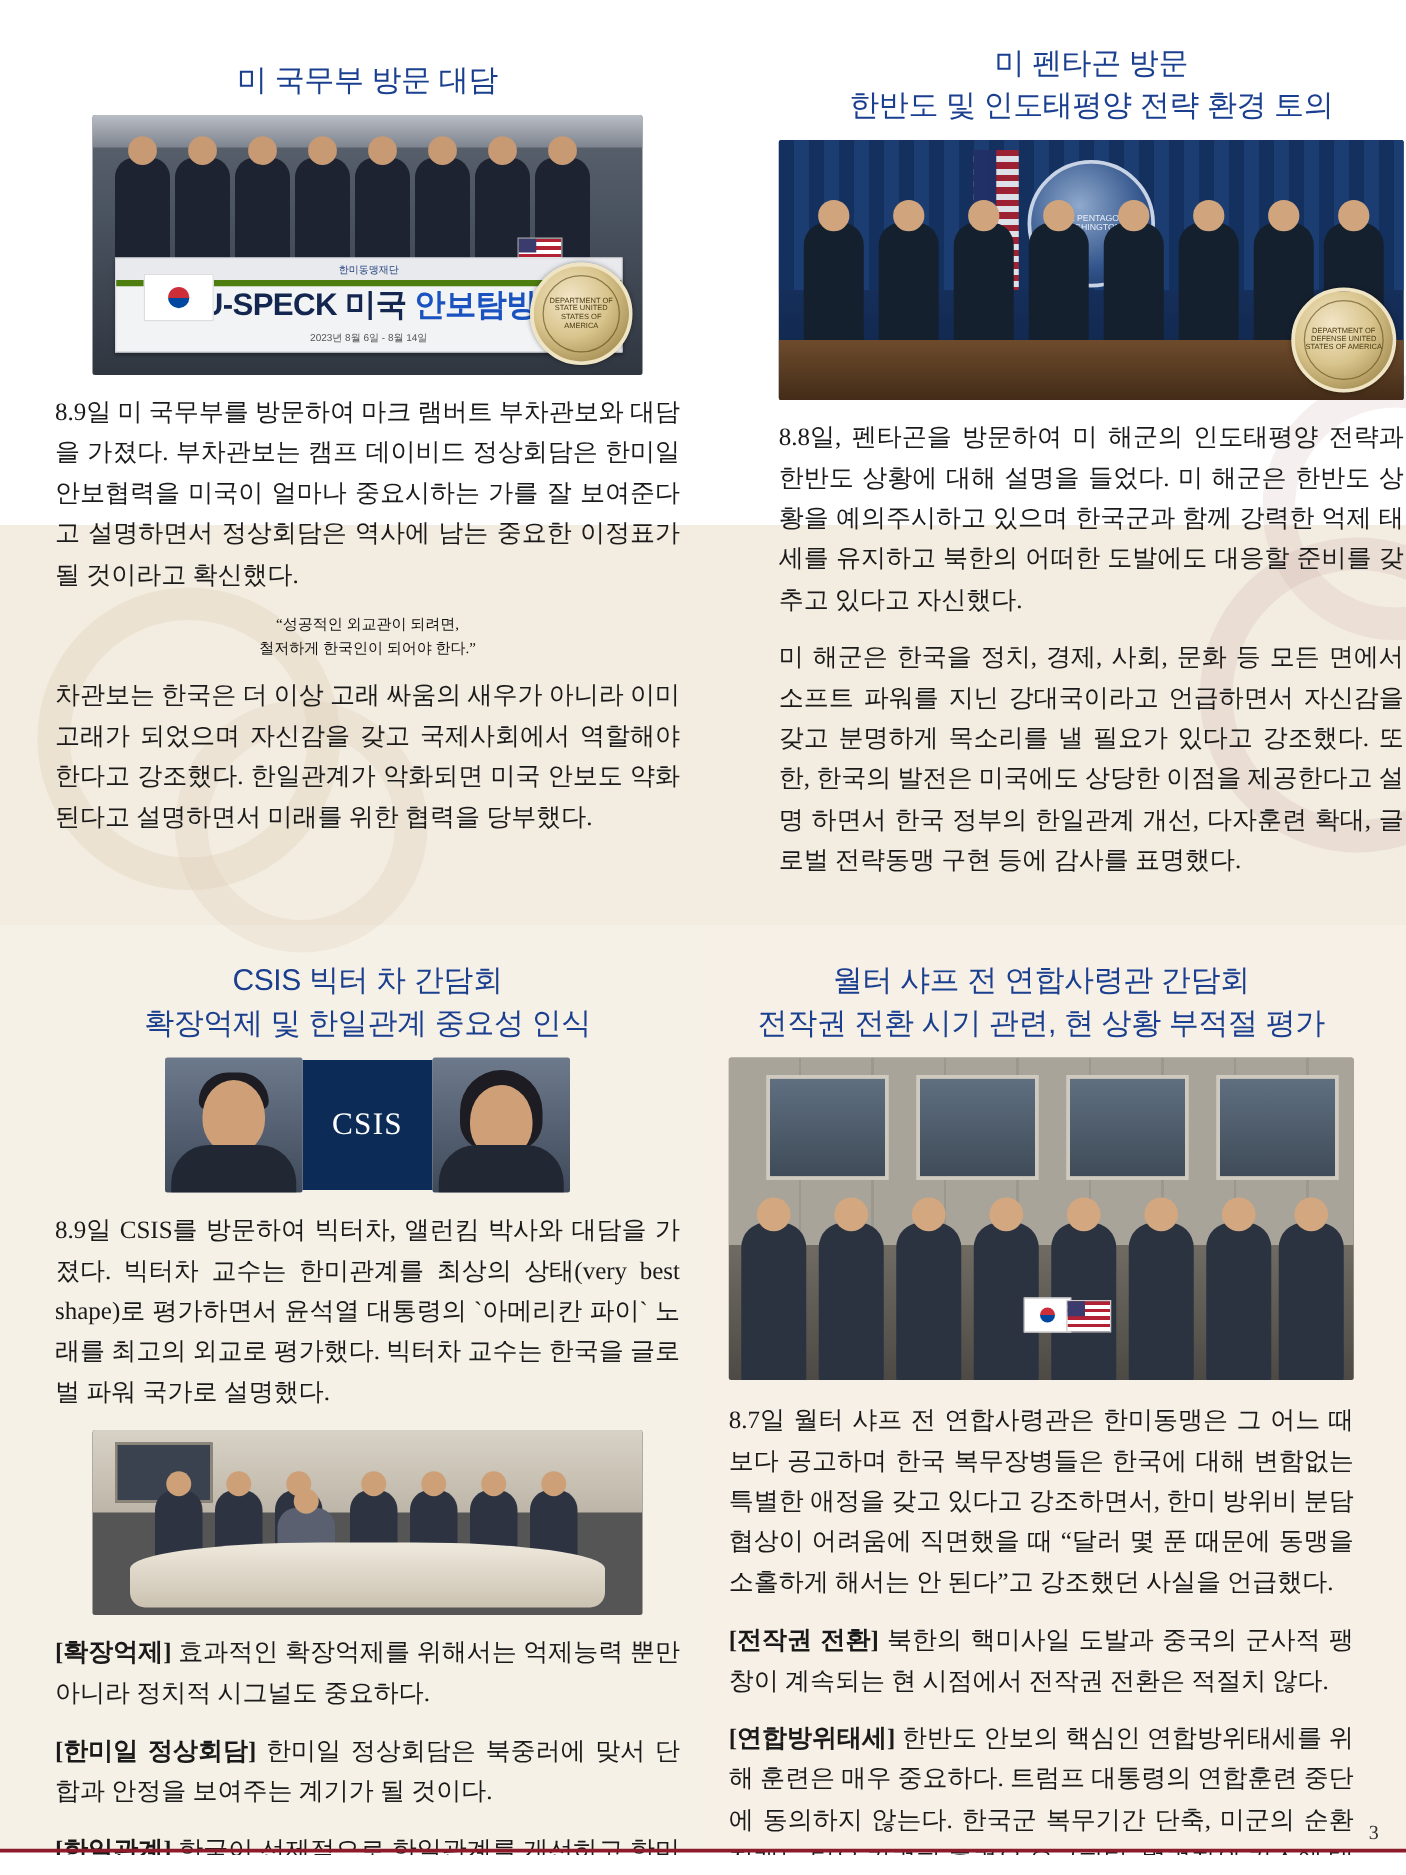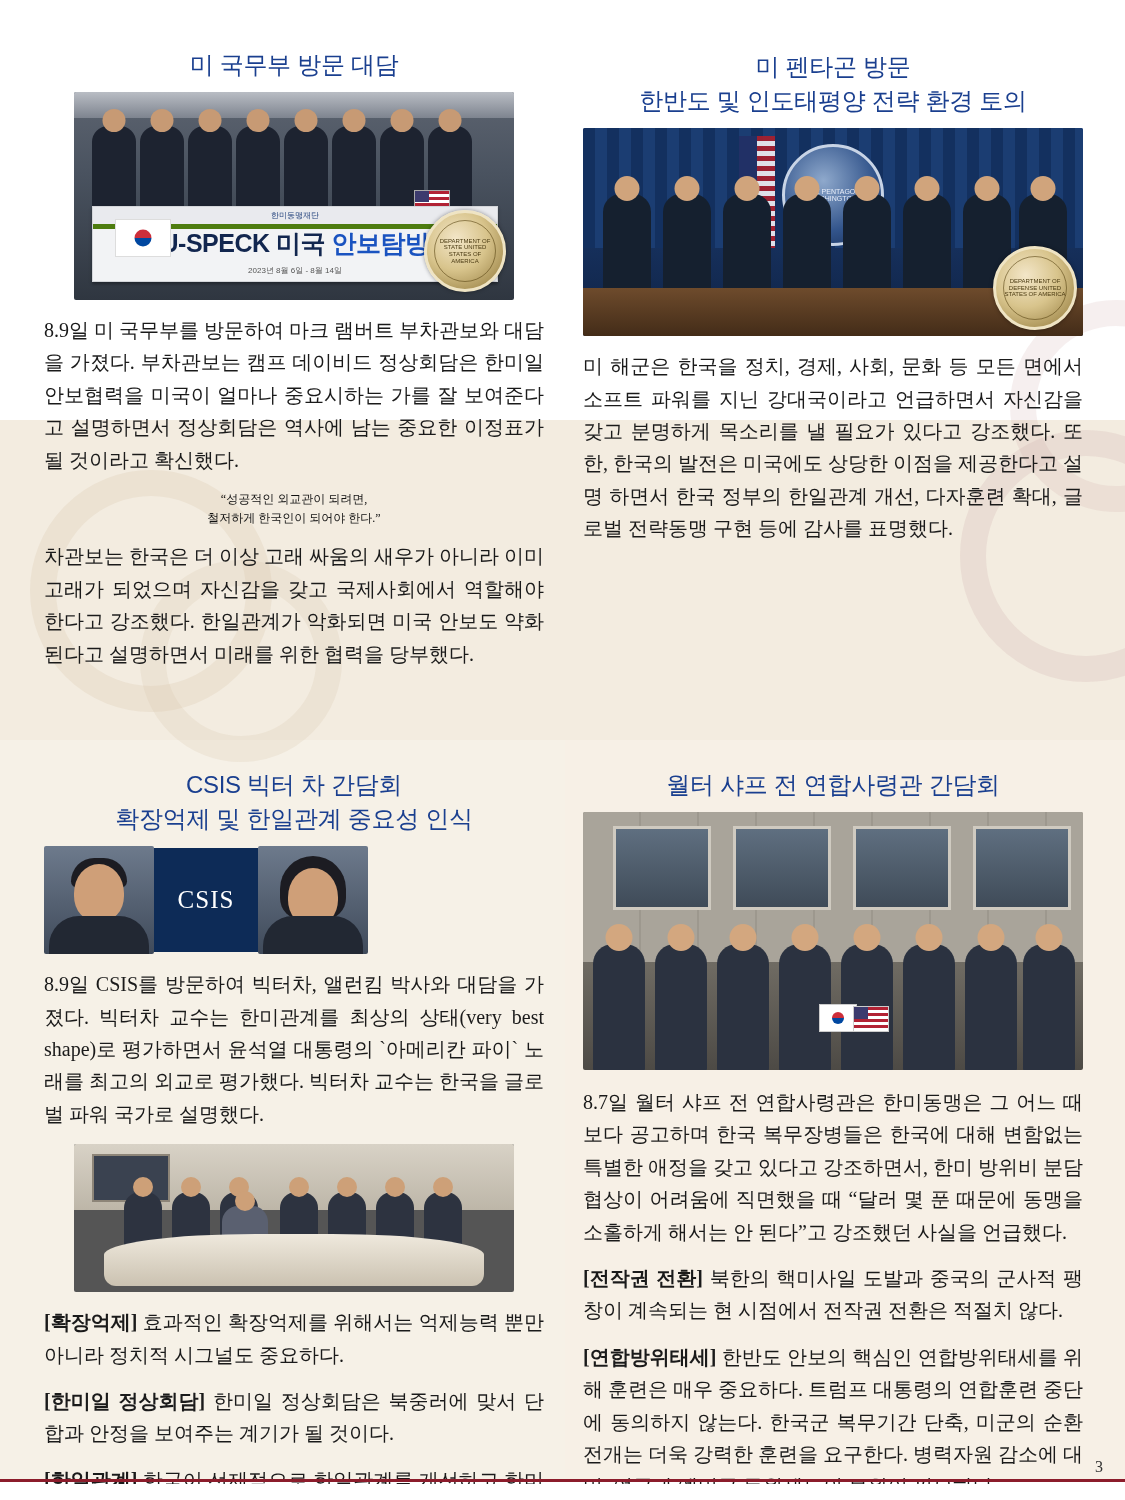--- a/index.html
+++ b/index.html
@@ -240,21 +240,21 @@
     border-radius: 18px 18px 3px 3px; background: #15202f;
   }
   .ph2 .person::after {
     content:""; position:absolute; left:50%; top:-18px; transform:translateX(-50%);
     width: 25px; height: 25px; border-radius: 50%; background:#d0a47c;
   }
   .ph2 .seal { right: 6px; bottom: 6px; width: 78px; height: 78px; }
 
   
   .ph3row {
-    display: flex; align-items: center; justify-content: flex-start;
+    display: flex; align-items: center; justify-content: center;
     margin: 0 0 14px 0;
   }
   .portrait {
     width: 110px; height: 108px; overflow: hidden; position: relative;
     background: linear-gradient(#6d7a8c, #3f4a5a);
     border-radius: 2px;
   }
   .portrait .head {
     position: absolute; left: 50%; top: 18px; transform: translateX(-50%);
     width: 50px; height: 58px; border-radius: 50% 50% 45% 45%;
@@ -400,21 +400,21 @@
   <p class="body">8.9일 미 국무부를 방문하여 마크 램버트 부차관보와 대담을 가졌다. 부차관보는 캠프 데이비드 정상회담은 한미일 안보협력을 미국이 얼마나 중요시하는 가를 잘 보여준다고 설명하면서 정상회담은 역사에 남는 중요한 이정표가 될 것이라고 확신했다.</p>
 
   <div class="quote">
     <div>“성공적인 외교관이 되려면,</div>
     <div>철저하게 한국인이 되어야 한다.”</div>
   </div>
 
   <p class="body">차관보는 한국은 더 이상 고래 싸움의 새우가 아니라 이미 고래가 되었으며 자신감을 갖고 국제사회에서 역할해야 한다고 강조했다. 한일관계가 악화되면 미국 안보도 약화된다고 설명하면서 미래를 위한 협력을 당부했다.</p>
 </div>
 
-<div class="col col-right" style="top:50px;">
+<div class="col col-right" style="top:34px;margin-left:40px;">
   <h2 class="headline">
     <span>미 펜타곤 방문</span>
     <span class="l2">한반도 및 인도태평양 전략 환경 토의</span>
   </h2>
 
   <div class="photo ph2">
     <div class="curtain"></div>
     <div class="usflag"></div>
     <div class="emblem">THE PENTAGON WASHINGTON</div>
     <div class="people">
@@ -426,20 +426,21 @@
       <div class="person" style="left:320px;"></div>
       <div class="person" style="left:380px;"></div>
       <div class="person" style="left:436px;"></div>
     </div>
     <div class="table"></div>
     <div class="seal">
       <span class="seal-inner">DEPARTMENT OF DEFENSE UNITED STATES OF AMERICA</span>
     </div>
   </div>
 
+  <p class="body">8.8일, 펜타곤을 방문하여 미 해군의 인도태평양 전략과 한반도 상황에 대해 설명을 들었다. 미 해군은 한반도 상황을 예의주시하고 있으며 한국군과 함께 강력한 억제 태세를 유지하고 북한의 어떠한 도발에도 대응할 준비를 갖추고 있다고 자신했다.</p>
   <p class="body">미 해군은 한국을 정치, 경제, 사회, 문화 등 모든 면에서 소프트 파워를 지닌 강대국이라고 언급하면서 자신감을 갖고 분명하게 목소리를 낼 필요가 있다고 강조했다. 또한, 한국의 발전은 미국에도 상당한 이점을 제공한다고 설명 하면서 한국 정부의 한일관계 개선, 다자훈련 확대, 글로벌 전략동맹 구현 등에 감사를 표명했다.</p>
 </div>
 
 <div class="col col-left" style="top:768px;">
   <h2 class="headline">
     <span>CSIS 빅터 차 간담회</span>
     <span class="l2">확장억제 및 한일관계 중요성 인식</span>
   </h2>
 
   <div class="ph3row">
@@ -473,20 +474,21 @@
   </div>
 
   <p class="body"><span class="bracket">[확장억제]</span><span> 효과적인 확장억제를 위해서는 억제능력 뿐만 아니라 정치적 시그널도 중요하다.</span></p>
   <p class="body"><span class="bracket">[한미일 정상회담]</span><span>  한미일 정상회담은 북중러에 맞서 단합과 안정을 보여주는 계기가 될 것이다.</span></p>
   <p class="body"><span class="bracket">[한일관계]</span><span>  한국이 선제적으로 한일관계를 개선하고 한미일 협력을 주도하는 것은 매우 대담한 결정이다.</span></p>
 </div>
 
 <div class="col col-right" style="top:768px;">
   <h2 class="headline">
     <span>월터 샤프 전 연합사령관 간담회</span>
+    <span class="l2">전작권 전환 시기 관련, 현 상황 부적절 평가</span>
   </h2>
 
   <div class="photo ph4">
     <div class="wall"></div>
     <div class="window" style="left:30px;"></div>
     <div class="window" style="left:150px;"></div>
     <div class="window" style="left:270px;"></div>
     <div class="window" style="left:390px;"></div>
     <div class="people">
       <div class="person" style="left:10px;"></div>

